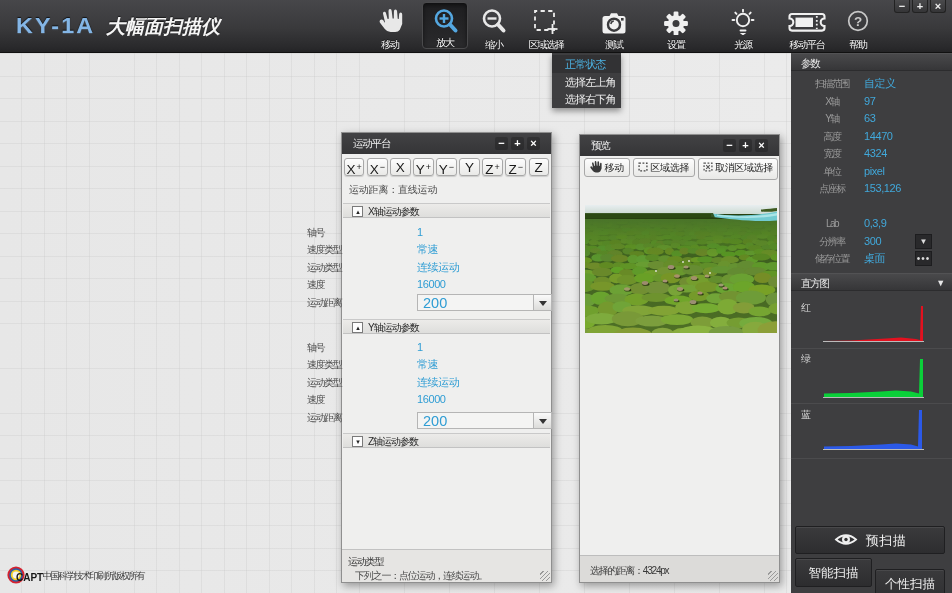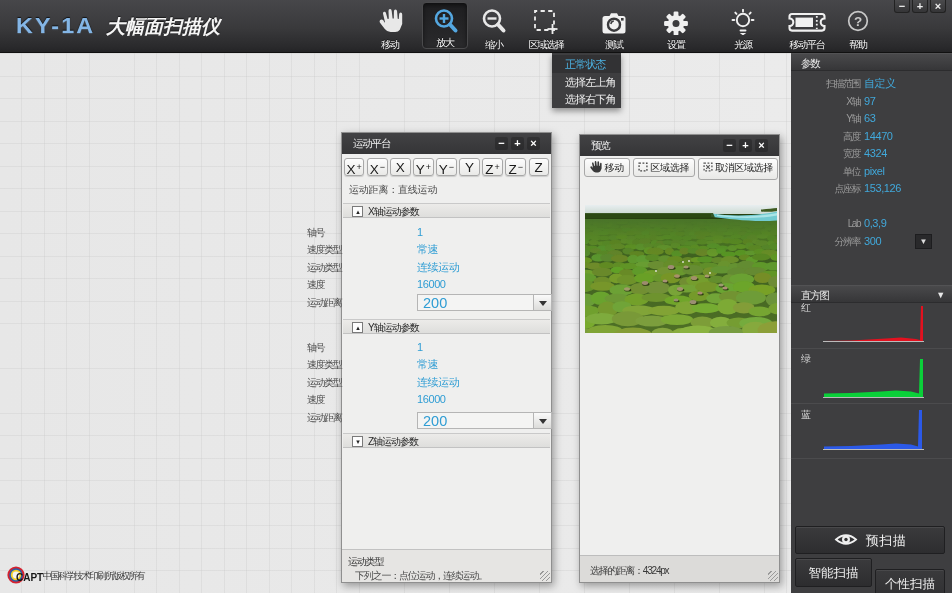--- a/index.html
+++ b/index.html
@@ -16,21 +16,21 @@
 .winbtn{position:absolute;top:0;width:16px;height:13px;background:linear-gradient(#4a4a4c,#353537);border:1px solid #222;border-top:none;border-radius:0 0 3px 3px;color:#eee;text-align:center;line-height:12px;font-size:11px;font-weight:bold;}
 
 #canvas{left:0;top:53px;width:791px;height:540px;background:
  repeating-linear-gradient(90deg,rgba(0,0,0,0) 0 21.5px,rgba(195,195,195,.28) 21.5px 22.5px),
  repeating-linear-gradient(0deg,rgba(0,0,0,0) 0 21.5px,rgba(195,195,195,.28) 21.5px 22.5px),
  linear-gradient(90deg,#e7e7e7,#ebebeb);}
 
 #rpanel{left:791px;top:53px;width:161px;height:540px;background:#3e3e40;color:#ccc;}
 .rhead{position:absolute;left:0;width:161px;height:18px;background:linear-gradient(#49494b,#363638);border-top:1px solid #525254;border-bottom:1px solid #2c2c2e;color:#e8e8e8;font-size:10.5px;letter-spacing:-1.2px;line-height:18px;padding-left:10px;}
 .prow{position:absolute;left:0;width:161px;height:17.5px;font-size:10px;line-height:17.5px;}
-.plab{position:absolute;right:92px;color:#9b9b9b;text-align:right;width:80px;letter-spacing:-1.5px}
+.plab{position:absolute;right:80px;color:#9b9b9b;text-align:center;width:80px;letter-spacing:-1.5px}
 .pval{position:absolute;left:73px;color:#41a8da;font-size:11px;letter-spacing:-0.4px;}
 .pbtn{position:absolute;left:124px;width:17px;height:15px;background:#29292b;border:1px solid #1d1d1f;color:#ddd;text-align:center;}
 
 .hlabel{position:absolute;left:10px;color:#d8d8d8;font-size:10px;}
 
 .bigbtn{position:absolute;background:linear-gradient(#3a3a3c,#2d2d2f);border:1px solid #1f1f21;box-shadow:inset 0 1px 0 rgba(255,255,255,.08);border-radius:2px;color:#f0f0f0;font-size:12.5px;text-align:center;}
 
 .fpanel{background:#efefee;border:1px solid #8f8f8f;box-shadow:2px 3px 8px rgba(0,0,0,.35);}
 .ptitle{position:absolute;left:0;top:0;right:0;height:21px;background:linear-gradient(#424244,#353537);color:#f0f0f0;font-size:10.5px;letter-spacing:-1.2px;line-height:21px;padding-left:11px;}
 .pctrl{position:absolute;top:4px;width:13px;height:13px;color:#fff;font-weight:bold;text-align:center;line-height:13px;font-size:11px;background:rgba(0,0,0,.22);border-radius:2px;}
@@ -207,21 +207,26 @@
       </div>
 <div class="prow" style="top:162px">
         <span class="plab">Lab</span>
         <span class="pval">0,3,9</span>
       </div>
 <div class="prow" style="top:179.5px">
         <span class="plab">分辨率</span>
         <span class="pval">300</span>
         <span class="pbtn" style="top:1px;font-size:8px;line-height:14px">▼</span>
       </div>
-<div class="rhead" style="top:232px">直方图<span style="position:absolute;right:8px;top:0;font-size:9px">▼</span></div>
+<div class="prow" style="top:197px">
+        <span class="plab">储存位置</span>
+        <span class="pval">桌面</span>
+        <span class="pbtn" style="top:1px;font-size:10px;line-height:13px;letter-spacing:1px">•••</span>
+      </div>
+<div class="rhead" style="top:220px">直方图<span style="position:absolute;right:8px;top:0;font-size:9px">▼</span></div>
 <div class="hlabel" style="top:248px">红</div>
 <div class="hlabel" style="top:299px">绿</div>
 <div class="hlabel" style="top:355px">蓝</div>
 <svg class="abs" style="left:0;top:240px" width="161" height="220" viewBox="0 0 161 220">
 <g stroke="#4b4b4d" stroke-width="1">
           <line x1="0" y1="55.5" x2="161" y2="55.5"></line>
           <line x1="0" y1="110.5" x2="161" y2="110.5"></line>
           <line x1="0" y1="165.5" x2="161" y2="165.5"></line>
         </g>
 <line x1="32" y1="48.5" x2="133" y2="48.5" stroke="#bbb" stroke-width="1"></line>

